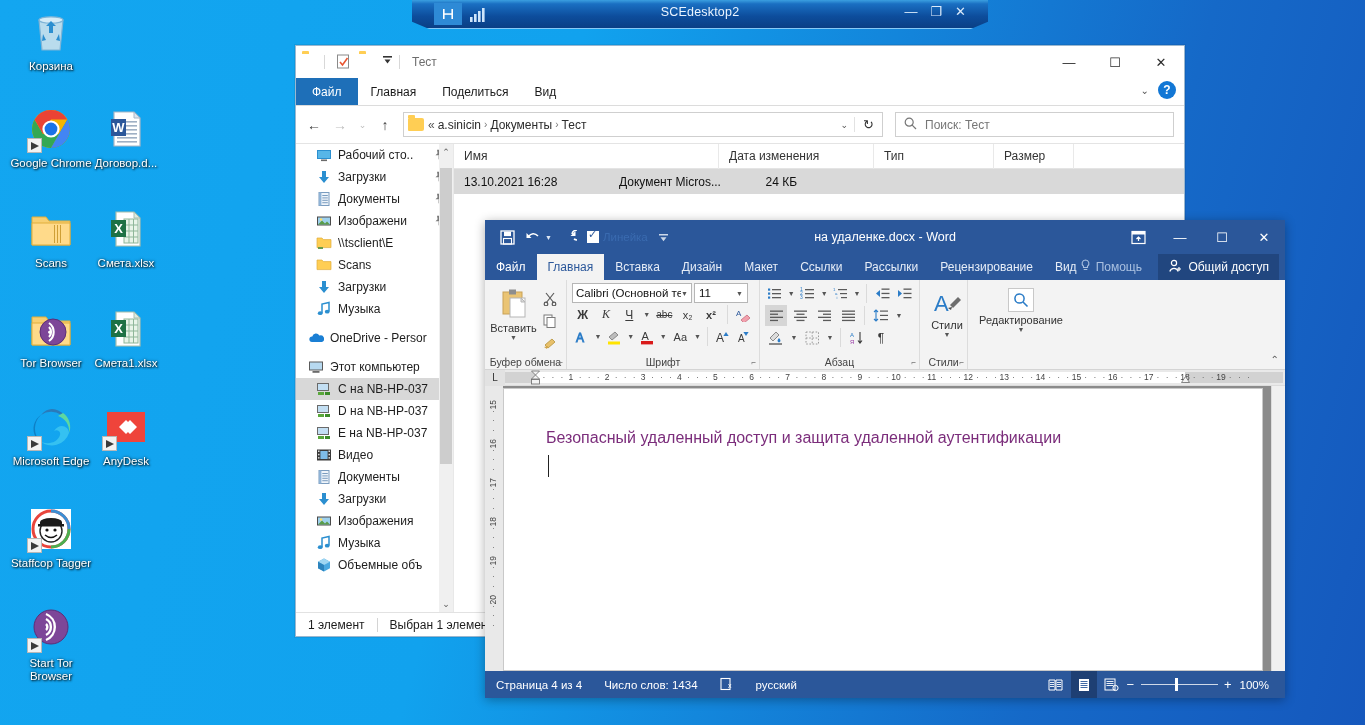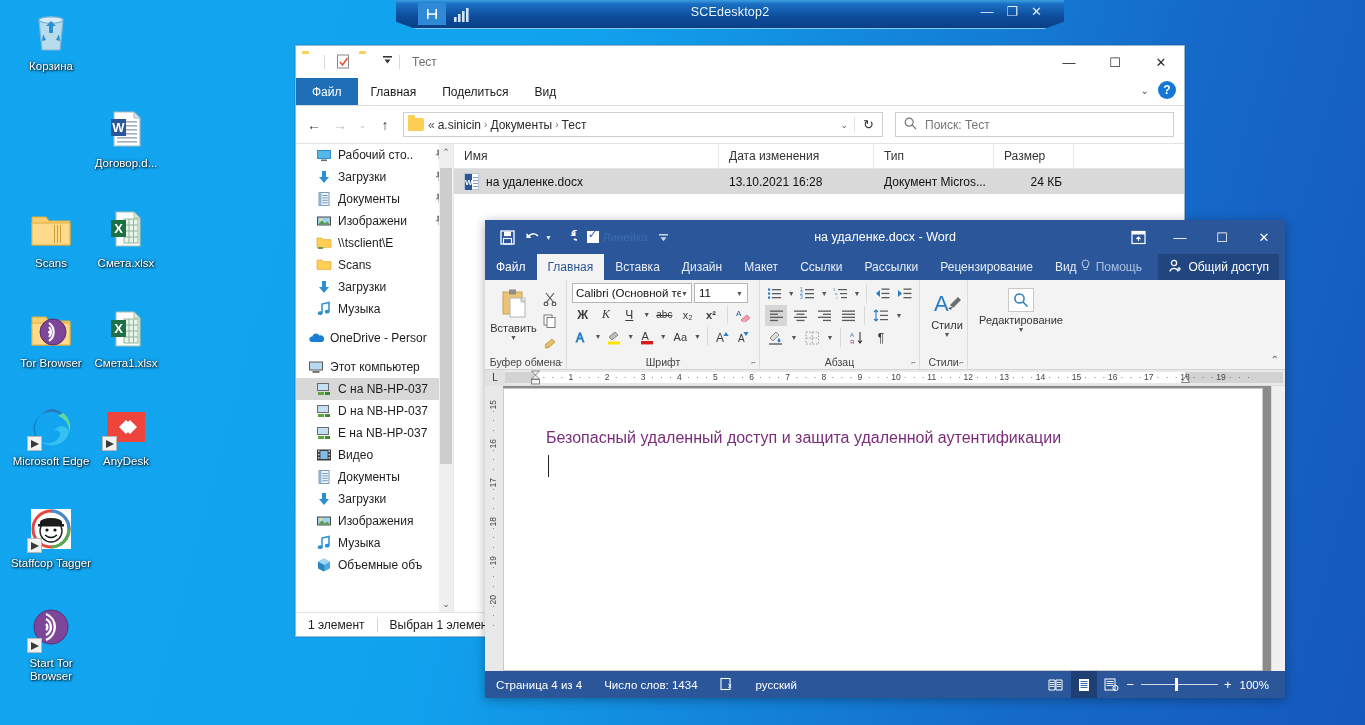--- a/index.html
+++ b/index.html
@@ -23,21 +23,21 @@
     position:absolute; left:0; bottom:0; width:15px; height:15px;
     background:#f2f2f2; border:1px solid #b8b8b8;
   }
   .shortcut-arrow:after{
     content:""; position:absolute; left:3px; top:3px; width:0;height:0;
     border-left:8px solid #3a3a3a; border-top:4px solid transparent; border-bottom:4px solid transparent;
   }
 
   
   #rdp-bar {
-    position:absolute; left:396px; top:0; width:668px; height:29px;
+    position:absolute; left:412px; top:0; width:576px; height:29px;
     background:linear-gradient(180deg,#3b9fe0 0%,#1a6fc2 14%,#0d4d9c 58%,#0a3f85 100%);
     color:#fff; z-index:5;
     clip-path: polygon(0 0, 100% 0, 100% 75%, 97% 100%, 3% 100%, 0 75%);
     border-bottom:1px solid #87c9f5;
   }
   #rdp-bar .pinbtn{
     position:absolute; left:22px; top:3px; width:28px;height:22px;
     background:#2e8ad6; display:flex;align-items:center;justify-content:center;
   }
   #rdp-bar .title{
@@ -179,20 +179,37 @@
       <svg width="48" height="48" viewBox="0 0 48 48">
         <path d="M12 12 h24 l-3 30 h-18 z" fill="#b9dced" stroke="#7fb4d6" stroke-width="1.2"></path>
         <ellipse cx="24" cy="12" rx="12" ry="3.2" fill="#d6ecf7" stroke="#7fb4d6" stroke-width="1.2"></ellipse>
         <path d="M19 18 l5-5 l5 5 h-3 v7 h-4 v-7 z" fill="#2b8fd0"></path>
         <path d="M16 26 l3 6 l-4 1 z M32 26 l-3 6 l4 1 z" fill="#2b8fd0"></path>
       </svg>
     </div>
     <div class="lbl">Корзина</div>
   </div>
 
+  <div class="dicon" style="left:8px;top:105px;">
+    <div class="glyph">
+      <svg width="48" height="48" viewBox="0 0 48 48">
+        <circle cx="24" cy="24" r="19" fill="#f4b400"></circle>
+        <path d="M24 5 A19 19 0 0 1 40.4 14.5 L24 14.5 Z" fill="#ea4335"></path>
+        <path d="M40.4 14.5 A19 19 0 0 1 24 43 L32 29 Z" fill="#34a853"></path>
+        <path d="M24 43 A19 19 0 0 1 7.6 14.5 L16 29 Z" fill="#4285f4" opacity="0"></path>
+        <path d="M7.6 14.5 A19 19 0 0 0 24 43 L32 29 L16 29 Z" fill="#34a853"></path>
+        <path d="M24 5 A19 19 0 0 0 7.6 14.5 L16 29 L24 14.5 Z" fill="#ea4335"></path>
+        <path d="M40.4 14.5 A19 19 0 0 1 24 43 L32 29 Z" fill="#4285f4"></path>
+        <circle cx="24" cy="24" r="8.6" fill="#fff"></circle>
+        <circle cx="24" cy="24" r="6.4" fill="#1a73e8"></circle>
+      </svg>
+      <span class="shortcut-arrow"></span>
+    </div>
+    <div class="lbl">Google Chrome</div>
+  </div>
 
   <div class="dicon" style="left:83px;top:105px;">
     <div class="glyph">
       <svg width="48" height="48" viewBox="0 0 48 48">
         <path d="M12 7 h20 l6 6 v28 h-26 z" fill="#fff" stroke="#aab7c6" stroke-width="1.2"></path>
         <path d="M32 7 l6 6 h-6 z" fill="#dde5ee" stroke="#aab7c6" stroke-width="1"></path>
         <g fill="#9fb0c4">
           <rect x="21" y="16" width="14" height="1.6"></rect>
             <rect x="21" y="20" width="14" height="1.6"></rect>
           <rect x="21" y="24" width="14" height="1.6"></rect>
@@ -632,24 +649,20 @@
           <span>Дата изменения</span>
         </div>
         <div class="col" style="width:120px;">
           <span>Тип</span>
         </div>
         <div class="col" style="width:80px;">
           <span>Размер</span>
         </div>
       </div>
       <div class="file-row">
-        <div class="c" style="width:265px;">
-          <span class="docicon"></span>
-          <span>на удаленке.docx</span>
-        </div>
         <div class="c" style="width:155px;">13.10.2021 16:28</div>
         <div class="c" style="width:120px;">Документ Micros...</div>
         <div class="c" style="width:80px;justify-content:flex-end;padding-right:12px;">24 КБ</div>
       </div>
     </div>
   </div>
 
   <div id="exp-status">
     <span class="s1">1 элемент</span>
     <span class="sv"></span>

